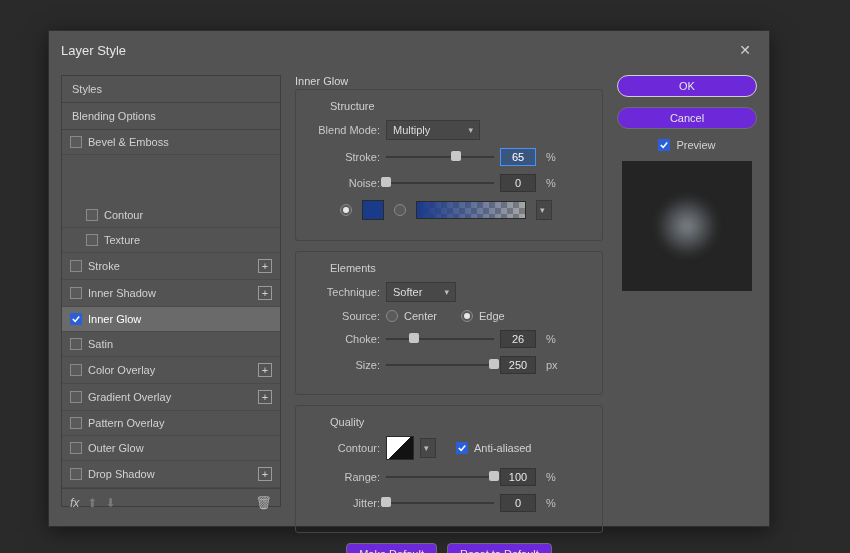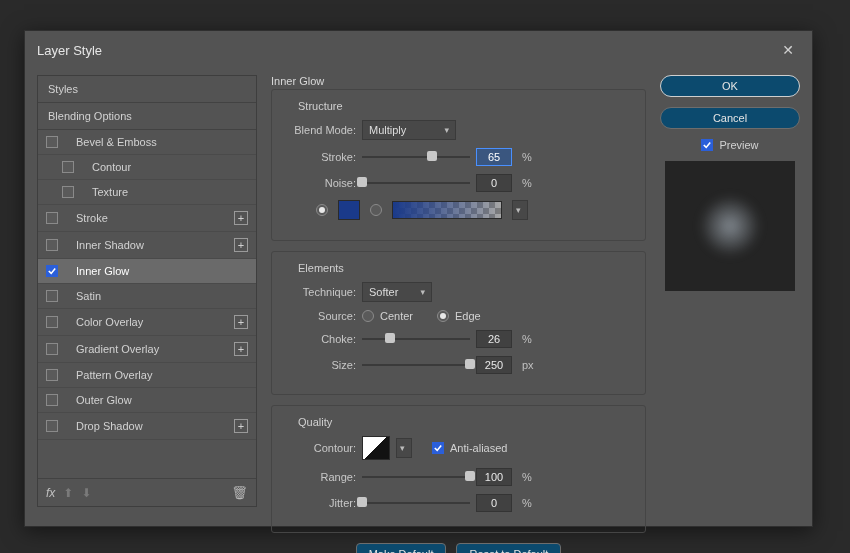--- a/index.html
+++ b/index.html
@@ -7,22 +7,22 @@
   background: #2a2a2a;
   font-family: Tahoma, 'Segoe UI', Arial, sans-serif;
   font-size: 11px;
   color: #d2d2d2;
   width: 850px;
   height: 553px;
   position: relative;
 }
 .dialog {
   position: absolute;
-  left: 24px; top: 30px;
-  width: 789px; height: 497px;
+  left: 48px; top: 30px;
+  width: 722px; height: 497px;
   background: #535353;
   border: 1px solid #2f2f2f;
   box-shadow: 0 4px 20px rgba(0,0,0,0.5);
 }
 .titlebar {
   height: 38px;
   display: flex;
   align-items: center;
   justify-content: space-between;
   padding: 0 12px;
@@ -51,21 +51,21 @@
 }
 .left .row {
   display: flex;
   align-items: center;
   justify-content: space-between;
   padding: 6px 8px;
   border-bottom: 1px solid #4a4a4a;
   cursor: default;
 }
 .left .row.sel { background: #6a6a6a; color: #fff; }
-.left .row .rl { display: flex; align-items: flex-start; gap: 18px; }
+.left .row .rl { display: flex; align-items: flex-start; gap: 6px; }
 .left .spacer { flex: 1; }
 .left .footer {
   display: flex;
   align-items: center;
   gap: 8px;
   padding: 6px 8px;
   border-top: 1px solid #424242;
 }
 .chk {
   width: 12px; height: 12px;
@@ -92,21 +92,21 @@
 .group-title { color: #d8d8d8; margin-bottom: 2px; }
 .fieldset {
   border: 1px solid #454545;
   border-radius: 3px;
   padding: 10px 12px 12px 12px;
   margin-bottom: 10px;
 }
 .legend {
   font-size: 11px;
   color: #d0d0d0;
-  margin: -16px 0 8px 10px;
+  margin: -16px 0 8px 18px;
   background: #535353;
   display: inline-block;
   padding: 0 4px;
 }
 .formrow {
   display: flex;
   align-items: center;
   gap: 6px;
   margin-bottom: 8px;
 }
@@ -188,21 +188,21 @@
 .contour {
   width: 28px; height: 24px;
   border: 1px solid #2a2a2a;
   background: linear-gradient(135deg, #ffffff 0 50%, #121212 50% 100%);
 }
 .btn {
   height: 22px;
   padding: 0 14px;
   border: 1px solid #6d6d6d;
   border-radius: 12px;
-  background: #0c4a6e;
+  background: #6d28d9;
   color: #e4e4e4;
   display: inline-flex;
   align-items: center;
   justify-content: center;
   cursor: pointer;
 }
 .btn.primary { border-color: #cfcfcf; }
 .btn.small { border-radius: 4px; height: 22px; font-size: 11px; padding: 0 12px; }
 
 .right {
@@ -247,21 +247,21 @@
     <div class="left">
       <div class="hdr">Styles</div>
       <div class="hdr">Blending Options</div>
 
       <div class="row">
         <span class="rl">
             <span class="chk"></span>
             <span>Bevel &amp; Emboss</span>
           </span>
       </div>
-      <div class="row" style="padding-left:24px;">
+      <div class="row" style="padding-left:24px;margin-top:48px;">
         <span class="rl">
             <span class="chk"></span>
             <span>Contour</span>
           </span>
       </div>
       <div class="row" style="padding-left:24px;">
         <span class="rl">
             <span class="chk"></span>
             <span>Texture</span>
           </span>

